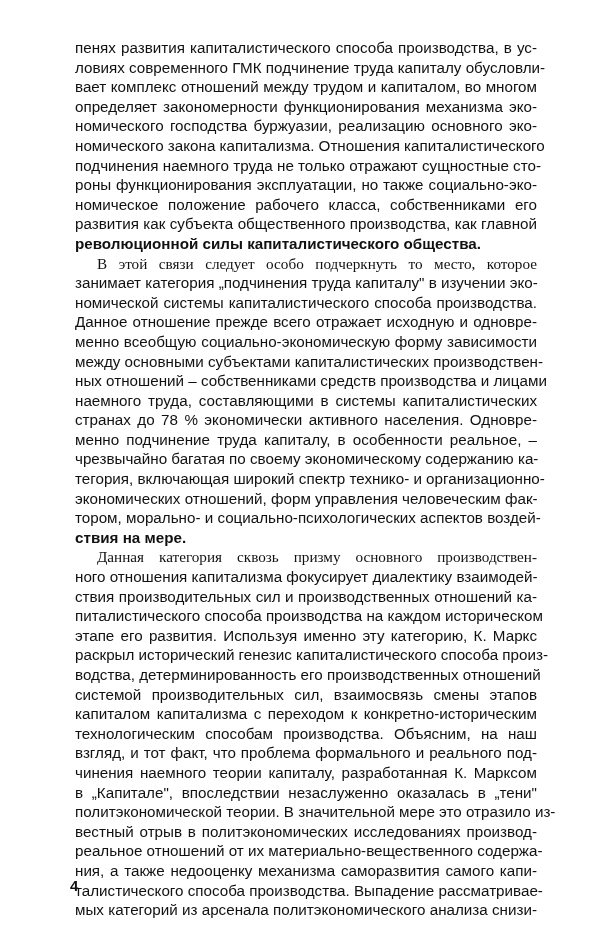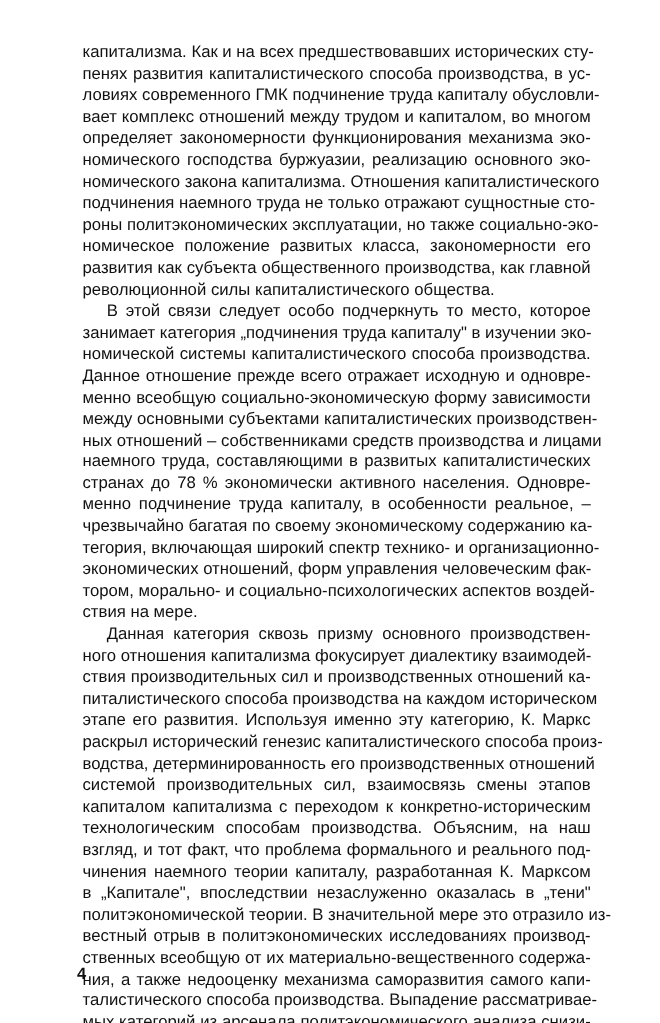--- a/index.html
+++ b/index.html
@@ -9,55 +9,54 @@
     font-family: "Liberation Sans", sans-serif;
     font-size: 15.2px;
     line-height: 19.6px;
     height: 19.6px;
     color: #111111;
     white-space: nowrap;
     text-align: justify;
     text-align-last: justify;
     letter-spacing: 0px;
   }
-  .line.last { text-align-last: left; }
-  .line.indent { padding-left: 22px; }
+  .line.last { text-align-last: left; font-weight: bold; }
+  .line.indent { padding-left: 22px; font-family: Liberation Serif, serif; }
   .pagenum {
     position:absolute; left:70px; top:877px;
     font-family: "Liberation Sans", sans-serif;
     font-weight: bold; font-size: 15px; color:#111;
   }
 </style>
 </head>
 <body>
 
 <div class="page">
   <div>
-    <div class="line">капитализма. Как и на всех предшествовавших исторических сту-</div>
     <div class="line">пенях развития капиталистического способа производства, в ус-</div>
     <div class="line">ловиях современного ГМК подчинение труда капиталу обусловли-</div>
     <div class="line">вает комплекс отношений между трудом и капиталом, во многом</div>
     <div class="line">определяет закономерности функционирования механизма эко-</div>
     <div class="line">номического господства буржуазии, реализацию основного эко-</div>
     <div class="line">номического закона капитализма. Отношения капиталистического</div>
     <div class="line">подчинения наемного труда не только отражают сущностные сто-</div>
-    <div class="line">роны политэкономических эксплуатации, но также социально-эко-</div>
-    <div class="line">номическое положение развитых класса, закономерности его</div>
+    <div class="line">роны функционирования эксплуатации, но также социально-эко-</div>
+    <div class="line">номическое положение рабочего класса, собственниками его</div>
     <div class="line">развития как субъекта общественного производства, как главной</div>
     <div class="line last">революционной силы капиталистического общества.</div>
   </div>
   <div>
     <div class="line indent">В этой связи следует особо подчеркнуть то место, которое</div>
     <div class="line">занимает категория „подчинения труда капиталу" в изучении эко-</div>
     <div class="line">номической системы капиталистического способа производства.</div>
     <div class="line">Данное отношение прежде всего отражает исходную и одновре-</div>
     <div class="line">менно всеобщую социально-экономическую форму зависимости</div>
     <div class="line">между основными субъектами капиталистических производствен-</div>
     <div class="line">ных отношений – собственниками средств производства и лицами</div>
-    <div class="line">наемного труда, составляющими в развитых капиталистических</div>
+    <div class="line">наемного труда, составляющими в системы капиталистических</div>
     <div class="line">странах до 78 % экономически активного населения. Одновре-</div>
     <div class="line">менно подчинение труда капиталу, в особенности реальное, –</div>
     <div class="line">чрезвычайно багатая по своему экономическому содержанию ка-</div>
     <div class="line">тегория, включающая широкий спектр технико- и организационно-</div>
     <div class="line">экономических отношений, форм управления человеческим фак-</div>
     <div class="line">тором, морально- и социально-психологических аспектов воздей-</div>
     <div class="line last">ствия на мере.</div>
   </div>
   <div>
     <div class="line indent">Данная категория сквозь призму основного производствен-</div>
@@ -68,21 +67,21 @@
     <div class="line">раскрыл исторический генезис капиталистического способа произ-</div>
     <div class="line">водства, детерминированность его производственных отношений</div>
     <div class="line">системой производительных сил, взаимосвязь смены этапов</div>
     <div class="line">капиталом капитализма с переходом к конкретно-историческим</div>
     <div class="line">технологическим способам производства. Объясним, на наш</div>
     <div class="line">взгляд, и тот факт, что проблема формального и реального под-</div>
     <div class="line">чинения наемного теории капиталу, разработанная К. Марксом</div>
     <div class="line">в „Капитале", впоследствии незаслуженно оказалась в „тени"</div>
     <div class="line">политэкономической теории. В значительной мере это отразило из-</div>
     <div class="line">вестный отрыв в политэкономических исследованиях производ-</div>
-    <div class="line">ственных всеобщую от их материально-вещественного содержа-</div>
+    <div class="line">реальное отношений от их материально-вещественного содержа-</div>
     <div class="line">ния, а также недооценку механизма саморазвития самого капи-</div>
     <div class="line">талистического способа производства. Выпадение рассматривае-</div>
     <div class="line">мых категорий из арсенала политэкономического анализа снизи-</div>
 
   </div>
 </div>
 
 <div class="pagenum">4</div>
 
 </body></html>

